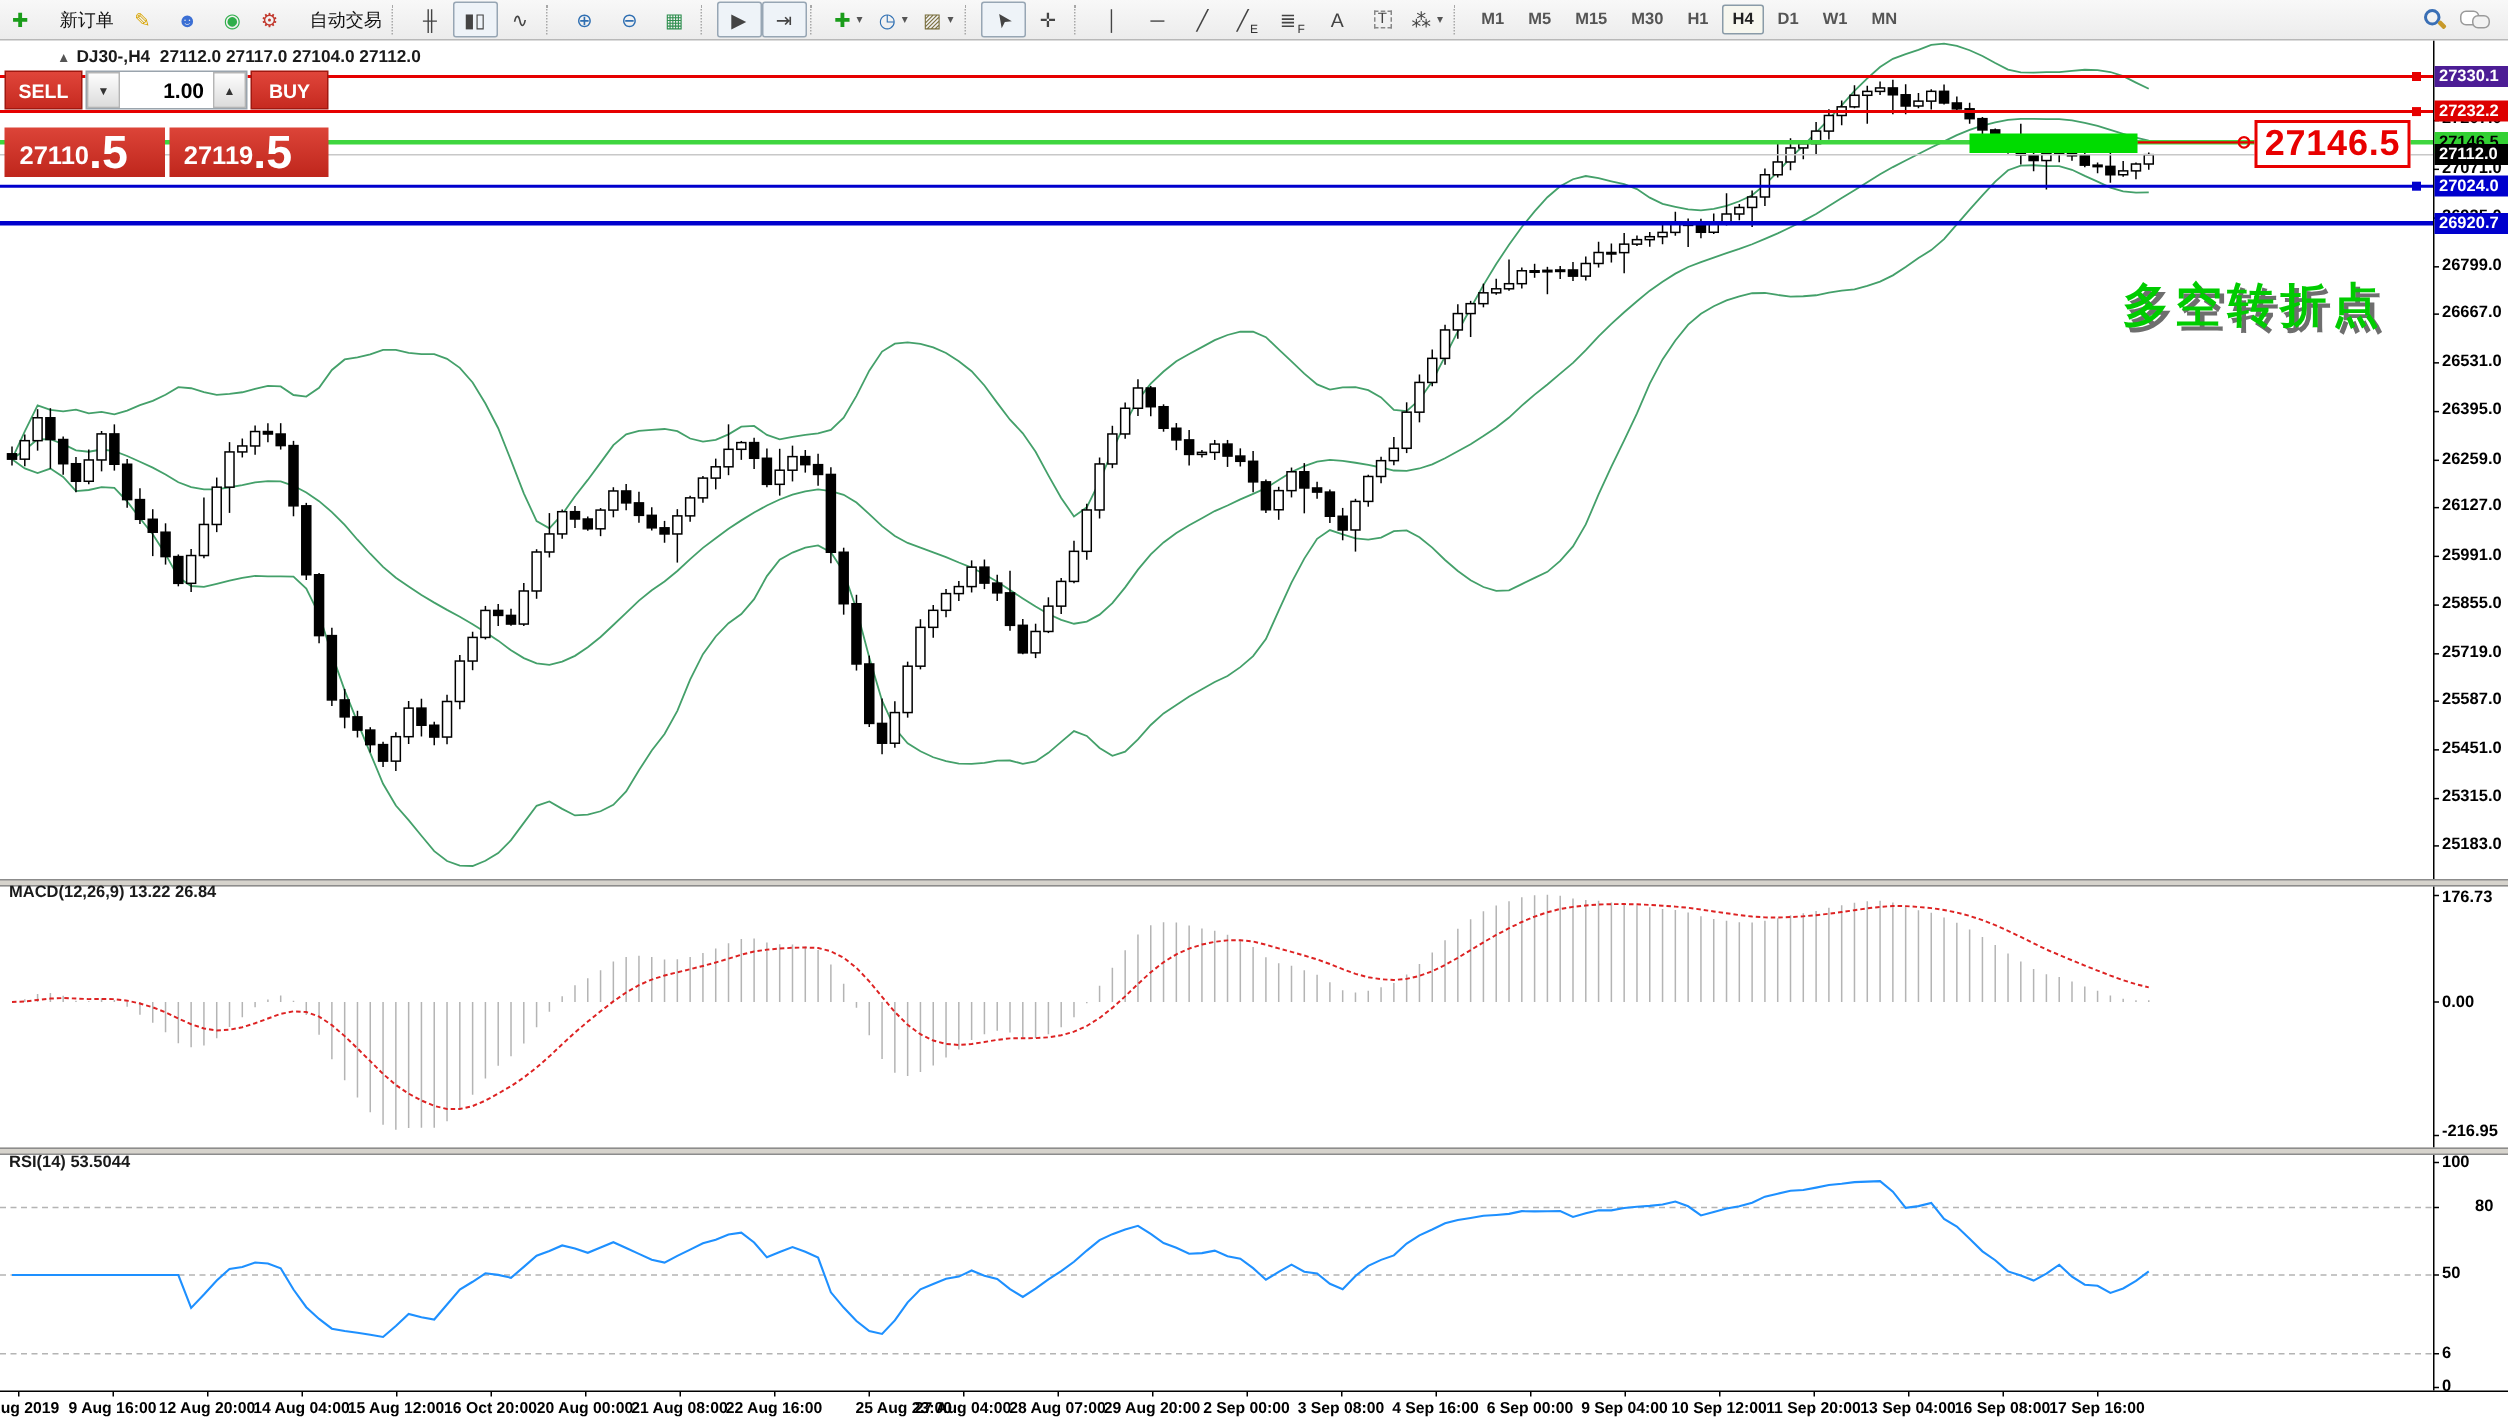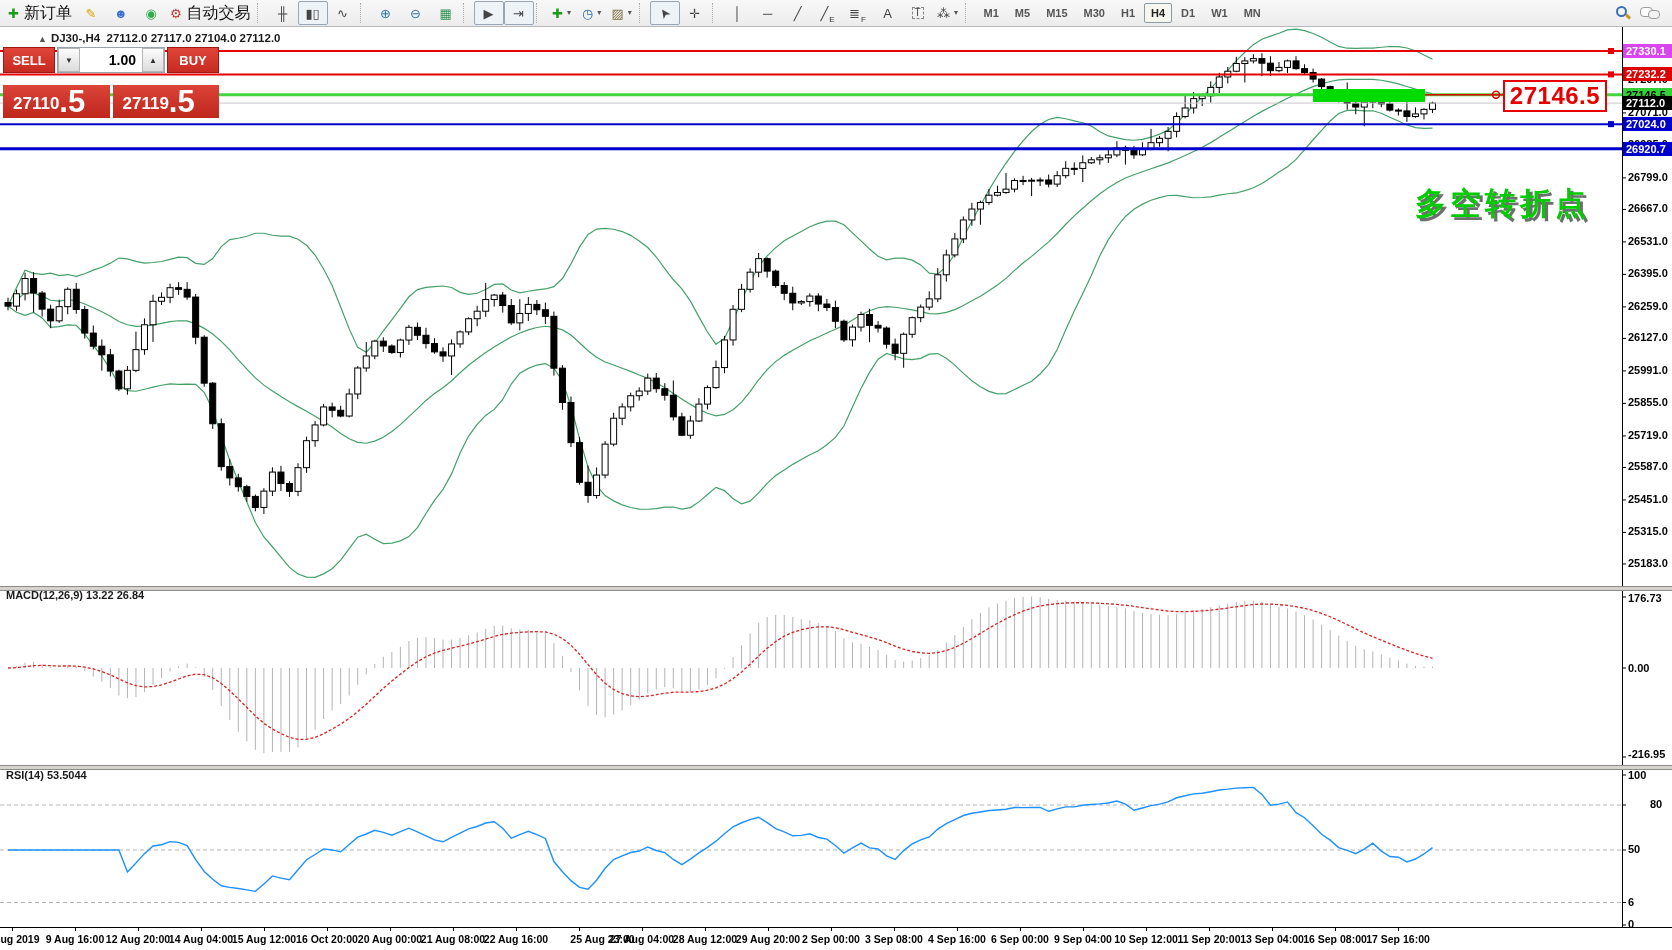--- a/index.html
+++ b/index.html
@@ -4,21 +4,21 @@
 <style>
   html,body{margin:0;padding:0;background:#e8e8e8;}
   body{width:1672px;height:950px;overflow:hidden;font-family:"Liberation Sans","DejaVu Sans",sans-serif;-webkit-font-smoothing:antialiased;}
   #stage{position:absolute;left:0;top:0;width:1672px;height:950px;background:#ffffff;}
 
   
   #toolbar{position:absolute;left:0;top:0;width:1672px;height:27px;background:linear-gradient(#f8f8f8,#ececec);border-bottom:1px solid #b8b8b8;display:flex;align-items:center;padding:0 4px;box-sizing:border-box;z-index:50;}
   .tb-sep{width:5px;height:20px;border-left:1px dotted #a8a8a8;margin:0 5px 0 2px;}
   .tbtn{height:22px;min-width:22px;display:inline-flex;align-items:center;justify-content:center;font-size:13px;line-height:1;color:#444;border:1px solid transparent;border-radius:2px;padding:0 3px;gap:3px;cursor:default;position:relative;}
   .tbtn.active{border:1px solid #97a6b4;background:#eef3f8;}
-  .tb-label{font-size:16px;color:#111;margin-left:2px;}
+  .tb-label{font-size:12px;color:#111;margin-left:18px;}
   .tb-glyph{font-size:13px;}
   .tb-sub{font-size:8px;color:#333;margin-left:-2px;align-self:flex-end;}
   .tb-dd{font-size:8px;color:#555;margin-left:1px;}
   .tbtn.boxed .tb-glyph{border:1px dashed #888;padding:0 2px;font-size:10px;}
   .tf-btn{font-size:11px;font-weight:700;color:#555;padding:3px 6px;border:1px solid transparent;margin:0 1px;border-radius:2px;}
   .tf-btn.active{border:1px solid #8a9ba8;background:#f7f7ef;color:#222;}
   #tb-right{margin-left:auto;display:flex;align-items:center;gap:10px;padding-right:8px;}
   .icon-search{position:relative;width:16px;height:16px;display:inline-block;}
   .icon-search::before{content:"";position:absolute;left:2px;top:1px;width:7px;height:7px;border:2px solid #3a6fb5;border-radius:50%;}
   .icon-search::after{content:"";position:absolute;left:11px;top:10px;width:6px;height:3px;background:#c89a2a;transform:rotate(45deg);border-radius:1px;}
@@ -761,21 +761,21 @@
       <div class="time-label" style="left: 390px;">20 Aug 00:00</div>
       <div class="time-tick" style="left: 453px;"></div>
       <div class="time-label" style="left: 453px;">21 Aug 08:00</div>
       <div class="time-tick" style="left: 516px;"></div>
       <div class="time-label" style="left: 516px;">22 Aug 16:00</div>
       <div class="time-tick" style="left: 579px;"></div>
       <div class="time-label" style="left: 579px; padding-left: 47px;">25 Aug 23:00</div>
       <div class="time-tick" style="left: 642px;"></div>
       <div class="time-label" style="left: 642px;">27 Aug 04:00</div>
       <div class="time-tick" style="left: 705px;"></div>
-      <div class="time-label" style="left: 705px;">28 Aug 12:00</div>
+      <div class="time-label" style="left: 705px;">28 Aug 07:00</div>
       <div class="time-tick" style="left: 768px;"></div>
       <div class="time-label" style="left: 768px;">29 Aug 20:00</div>
       <div class="time-tick" style="left: 831px;"></div>
       <div class="time-label" style="left: 831px;">2 Sep 00:00</div>
       <div class="time-tick" style="left: 894px;"></div>
       <div class="time-label" style="left: 894px;">3 Sep 08:00</div>
       <div class="time-tick" style="left: 957px;"></div>
       <div class="time-label" style="left: 957px;">4 Sep 16:00</div>
       <div class="time-tick" style="left: 1020px;"></div>
       <div class="time-label" style="left: 1020px;">6 Sep 00:00</div>
@@ -835,21 +835,21 @@
     <div class="axis-text" style="top: 267.395px;">26395.0</div>
     <div class="axis-text" style="top: 299.886px;">26259.0</div>
     <div class="axis-text" style="top: 331.421px;">26127.0</div>
     <div class="axis-text" style="top: 363.911px;">25991.0</div>
     <div class="axis-text" style="top: 396.401px;">25855.0</div>
     <div class="axis-text" style="top: 428.892px;">25719.0</div>
     <div class="axis-text" style="top: 460.427px;">25587.0</div>
     <div class="axis-text" style="top: 492.917px;">25451.0</div>
     <div class="axis-text" style="top: 525.407px;">25315.0</div>
     <div class="axis-text" style="top: 556.942px;">25183.0</div>
-    <div class="axis-badge" style="top: 44px; background: #d946ef; color: rgb(255, 255, 255);">27330.1</div>
+    <div class="axis-badge" style="top: 44px; background: #4c1d95; color: rgb(255, 255, 255);">27330.1</div>
     <div class="axis-badge" style="top: 67.3883px; background: rgb(221, 0, 0); color: rgb(255, 255, 255);">27232.2</div>
     <div class="axis-badge" style="top: 87.862px; background: rgb(51, 209, 51); color: rgb(0, 0, 0);">27146.5</div>
     <div class="axis-badge" style="top: 96.1041px; background: rgb(0, 0, 0); color: rgb(255, 255, 255);">27112.0</div>
     <div class="axis-badge" style="top: 117.127px; background: rgb(0, 0, 205); color: rgb(255, 255, 255);">27024.0</div>
     <div class="axis-badge" style="top: 141.806px; background: rgb(0, 0, 205); color: rgb(255, 255, 255);">26920.7</div>
     <div class="axis-text" style="top: 592px;">176.73</div>
     <div class="axis-text" style="top: 662px;">0.00</div>
     <div class="axis-text" style="top: 748px;">-216.95</div>
     <div class="axis-text" style="top: 769px;">100</div>
     <div class="axis-text" style="top: 798px; padding-left: 22px;">80</div>

